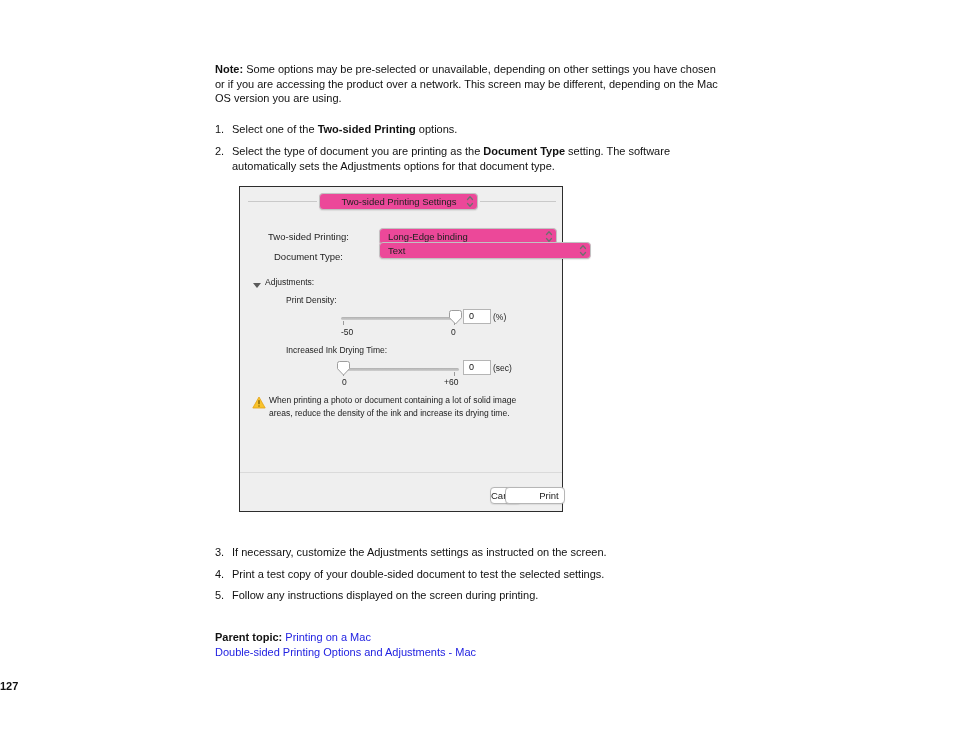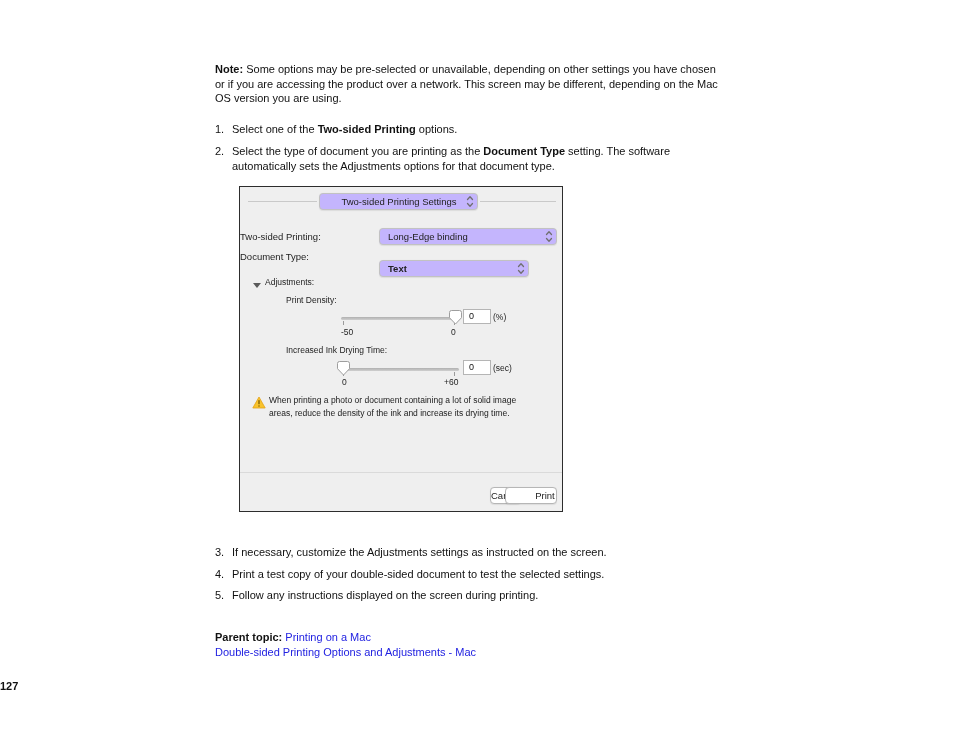--- a/index.html
+++ b/index.html
@@ -22,31 +22,31 @@
   .pagenum { position:absolute; left:0; top:680px; width:954px; font-size:11px; font-weight:bold; }
   b { font-weight:bold; }
   
   .dialog {
     position:absolute; left:239px; top:186px; width:324px; height:326px;
     background:#efefef; border:1px solid #2d2d2d;
   }
   .sepline { position:absolute; top:14px; height:1px; background:#c9c9c9; }
   .sep-l { left:8px; width:69px; } .sep-r { left:240px; width:76px; }
   .popup {
-    position:absolute; background:#c4b5fd; border:1px solid #c2c2c2; border-radius:4px;
+    position:absolute; background:#ec4899; border:1px solid #c2c2c2; border-radius:4px;
     font-size:9.5px; color:#222; display:flex; align-items:center; cursor:default;
     box-shadow: 0 0.5px 1px rgba(0,0,0,0.08);
   }
   .popup .txt { flex:1; padding-left:8px; white-space:nowrap; overflow:hidden; }
   .popup .stepper { flex:0 0 auto; margin-right:3px; display:flex; }
   .preset { left:79px; top:6px; width:159px; height:17px; }
   .preset .txt { text-align:center; padding-left:12px; }
   .dd1 { left:139px; top:41px; width:178px; height:17px; }
-  .dd2 { left:139px; top:73px; width:150px; height:17px;font-weight:bold; }
-  .rowlabel { position:absolute; left:0; width:137px; text-align:left; font-size:9.5px; color:#1d1d1d; line-height:14px; }
+  .dd2 { left:139px; top:55px; width:212px; height:17px; }
+  .rowlabel { position:absolute; left:0; width:137px; text-align:center; font-size:9.5px; color:#1d1d1d; line-height:14px; }
   .rl1 { top:43px; } .rl2 { top:63px; }
   .disc { position:absolute; left:13px; top:96px; width:0; height:0;
     border-left:4px solid transparent; border-right:4px solid transparent; border-top:5px solid #5a5a5a; }
   .adjlabel { position:absolute; left:25px; top:90px; font-size:8.5px; color:#1d1d1d; }
   .s85 { position:absolute; font-size:8.5px; color:#1d1d1d; }
   .pdlabel { left:46px; top:108px; }
   .idtlabel { left:46px; top:158px;text-align:center; }
   .track { position:absolute; left:101px; width:118px; height:3px; border-radius:2px;
     background:linear-gradient(#b0b0b0,#cfcfcf); }
   .track1 { top:130px; } .track2 { top:181px; }
@@ -58,21 +58,21 @@
   .vb1 { top:122px; } .vb2 { top:173px; }
   .unit1 { left:253px; top:125px; } .unit2 { left:253px; top:176px; }
   .min1 { left:101px; top:140px; } .max1 { left:211px; top:140px; }
   .min2 { left:102px; top:190px; } .max2 { left:204px; top:190px; }
   .warnicon { position:absolute; left:12px; top:208px; }
   .warntext { position:absolute; left:29px; top:207px; width:294px; font-size:8.5px; line-height:13px; color:#1b1b1b; }
   .divider { position:absolute; left:0; top:285px; width:322px; height:1px; background:#dadada; }
   .btn { position:absolute; top:300px; height:17px; background:#fff; border:1px solid #b6b6b6;
     border-radius:4px; font-size:9.5px; text-align:center; line-height:15px; color:#222; cursor:default;
     box-shadow: 0 0.5px 1px rgba(0,0,0,0.08); }
-  .btn-cancel { left:204px; width:31px;margin-left:46px; } .btn-print { left:265px; width:52px;padding-left:28px; }
+  .btn-cancel { left:204px; width:31px;margin-left:46px; } .btn-print { left:265px; width:60px;padding-left:28px; }
 </style>
 </head>
 <body>
 
 <div class="page">
 
   <div class="note">
     <span class="ln"><b>Note:</b> <span>Some options may be pre-selected or unavailable, depending on other settings you have chosen</span></span>
     <span class="ln">or if you are accessing the product over a network. This screen may be different, depending on the Mac</span>
     <span class="ln">OS version you are using.</span>

